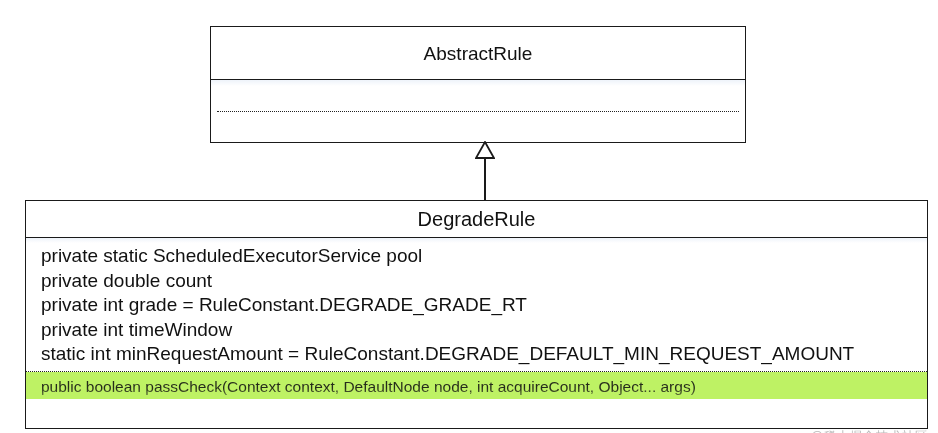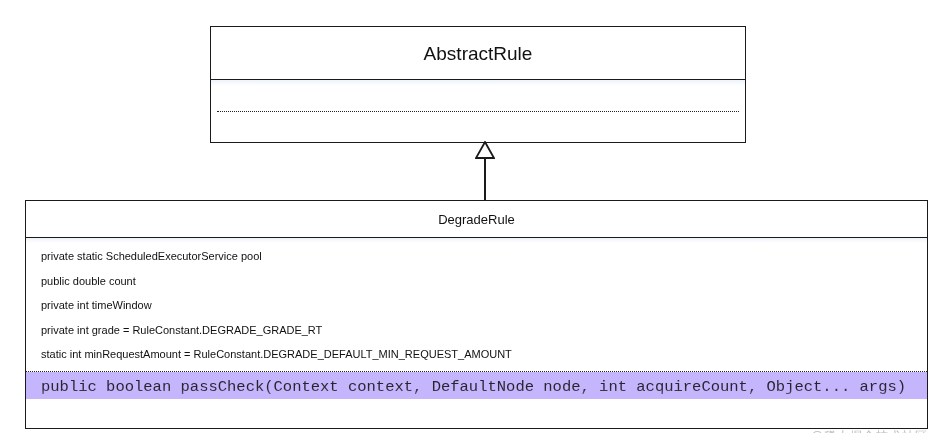--- a/index.html
+++ b/index.html
@@ -52,53 +52,52 @@
     line-height: 1;
     color: #111111;
     box-sizing: border-box;
     border-bottom: 1.6px solid #1a1a1a;
     display: flex;
     align-items: center;
     justify-content: center;
     background: #ffffff;
   }
   .class-abstract .class-title { height: 53px; }
-  .class-degrade .class-title { height: 37px; font-size: 13px; }
+  .class-degrade .class-title { height: 37px; font-size: 20px; }
 
   
   .compartment {
     position: relative;
     box-sizing: border-box;
     background: linear-gradient(to bottom, #eef3fa 0px, #ffffff 5px);
   }
 
   .attr-compartment {
     padding: 6px 0 3px 0;
   }
 
   .attr-line {
-    font-size: 11px;
+    font-size: 19px;
     line-height: 24.6px;
     white-space: nowrap;
     padding-left: 15px;
     color: #111111;
   }
 
   
   .dotted-sep {
     border-top: 1.7px dotted #222222;
     margin: 1px 0 0 0;
     height: 0;
   }
 
   .op-compartment {
     padding: 3px 0 0 0;
-    background: #c4b5fd;
+    background: #bef264;
     overflow: hidden;
-    font-family: Liberation Mono, monospace;
   }
 
   .op-line {
     font-size: 15.5px;
     line-height: 24px;
     white-space: nowrap;
     padding-left: 15px;
     color: #111111;
     position: relative;
   }
@@ -177,23 +176,23 @@
     <svg class="gen-arrow-outline" viewBox="0 0 20 18">
       <polygon points="10,1 19,17 1,17" fill="#ffffff" stroke="#1a1a1a" stroke-width="1.8"></polygon>
     </svg>
   </div>
 
   <div class="uml-class class-degrade">
     <div class="class-title">DegradeRule</div>
 
     <div class="compartment attr-compartment">
       <div class="attr-line">private static ScheduledExecutorService pool</div>
-      <div class="attr-line">public double count</div>
+      <div class="attr-line">private double count</div>
+      <div class="attr-line">private int grade = RuleConstant.DEGRADE_GRADE_RT</div>
       <div class="attr-line">private int timeWindow</div>
-      <div class="attr-line">private int grade = RuleConstant.DEGRADE_GRADE_RT</div>
       <div class="attr-line">static int minRequestAmount = RuleConstant.DEGRADE_DEFAULT_MIN_REQUEST_AMOUNT</div>
     </div>
 
     <div class="dotted-sep"></div>
 
     <div class="op-compartment">
       <div class="op-line clipped">public boolean passCheck(Context context, DefaultNode node, int acquireCount, Object... args)</div>
     </div>
   </div>
 

